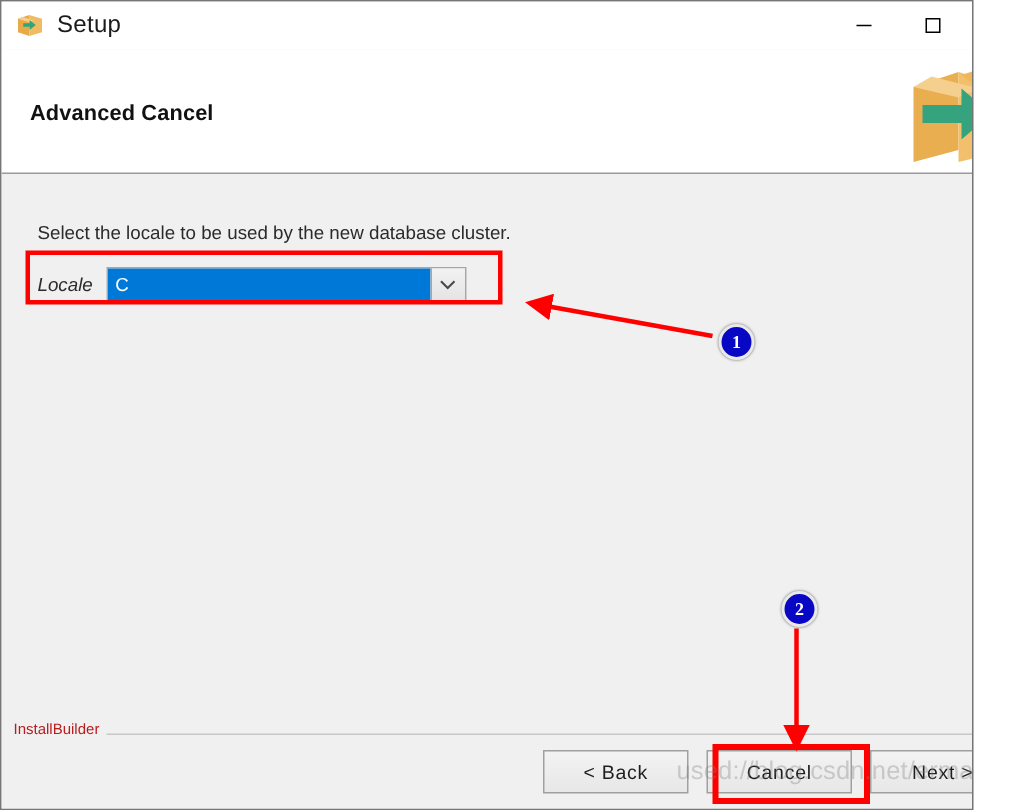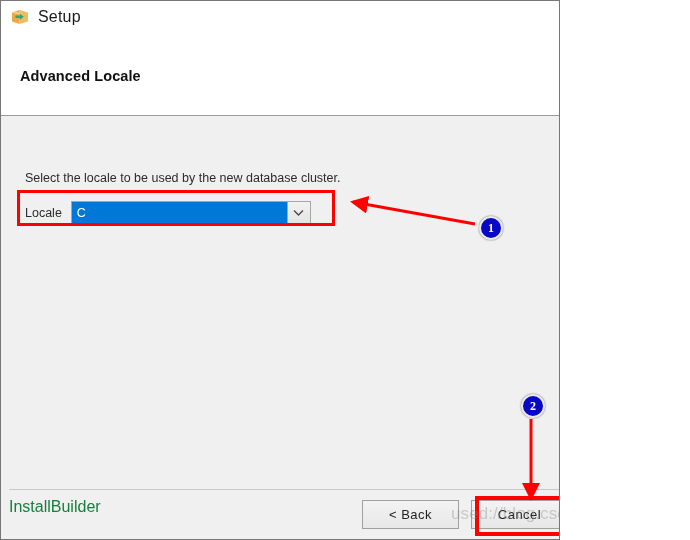--- a/index.html
+++ b/index.html
@@ -9,21 +9,21 @@
   body {
     width: 690px;
     height: 540px;
     background: #ffffff;
     font-family: "Liberation Sans", sans-serif;
     overflow: hidden;
   }
 
   #window {
     position: relative;
-    width: 560px;
+    width: 649px;
     height: 540px;
     box-sizing: border-box;
     border: 1px solid #767676;
     background: #f0f0f0;
     overflow: hidden;
   }
 
   
   #titlebar {
     position: absolute;
@@ -92,21 +92,20 @@
     height: 74px;
   }
 
   
   #body {
     position: absolute;
     left: 0; top: 115px;
     width: 690px;
     height: 362px;
     background: #f0f0f0;
-    margin-top: 23px;
   }
   #prompt-text {
     position: absolute;
     left: 24px;
     top: 32px;
     font-size: 12.5px;
     color: #2b2b2b;
     white-space: nowrap;
   }
 
@@ -114,20 +113,21 @@
     position: absolute;
     left: 24px;
     top: 62px;
     display: flex;
     align-items: center;
   }
   #locale-label {
     font-size: 12.5px;
     color: #2b2b2b;
     margin-right: 9px;
+    font-style: italic;
   }
   #locale-combo {
     width: 240px;
     height: 23px;
     box-sizing: border-box;
     border: 1px solid #a6a6a6;
     background: #ffffff;
     display: flex;
     align-items: stretch;
     position: relative;
@@ -170,23 +170,23 @@
     position: absolute;
     left: 0;
     top: 477px;
     width: 690px;
     height: 63px;
     background: #f0f0f0;
   }
   #installbuilder-label {
     position: absolute;
     left: 8px;
-    top: 20px;
-    font-size: 16px;
-    color: #15803d;
+    top: 3px;
+    font-size: 10px;
+    color: #b91c1c;
     background: #f0f0f0;
     padding-right: 5px;
     z-index: 2;
   }
   #footer-rule {
     position: absolute;
     left: 8px;
     right: 6px;
     top: 11px;
     height: 1px;
@@ -299,21 +299,21 @@
     </div>
     <div class="wbtn">
       <svg width="13" height="13" viewBox="0 0 13 13">
           <line x1="1.5" y1="1.5" x2="11.5" y2="11.5" stroke="#000" stroke-width="1"></line>
           <line x1="11.5" y1="1.5" x2="1.5" y2="11.5" stroke="#000" stroke-width="1"></line>
         </svg>
     </div>
   </div>
 
   <div id="header">
-    <div id="header-title">Advanced Locale</div>
+    <div id="header-title">Advanced Cancel</div>
     <div id="header-logo">
       <svg width="80" height="74" viewBox="0 0 80 74">
         <polygon points="10,20 40,10 40,62 10,70" fill="#e9ae50"></polygon>
         <polygon points="40,10 72,20 72,62 40,70" fill="#f2bf6c"></polygon>
         <polygon points="10,20 22,13 54,21 40,27" fill="#f5cf8e"></polygon>
         <polygon points="54,8 72,20 58,24 42,12" fill="#f0b75a"></polygon>
         <path d="M16 32 h26 v-11 l20 17 l-20 17 v-11 h-26 z" fill="#35a37e"></path>
       </svg>
     </div>
   </div>

